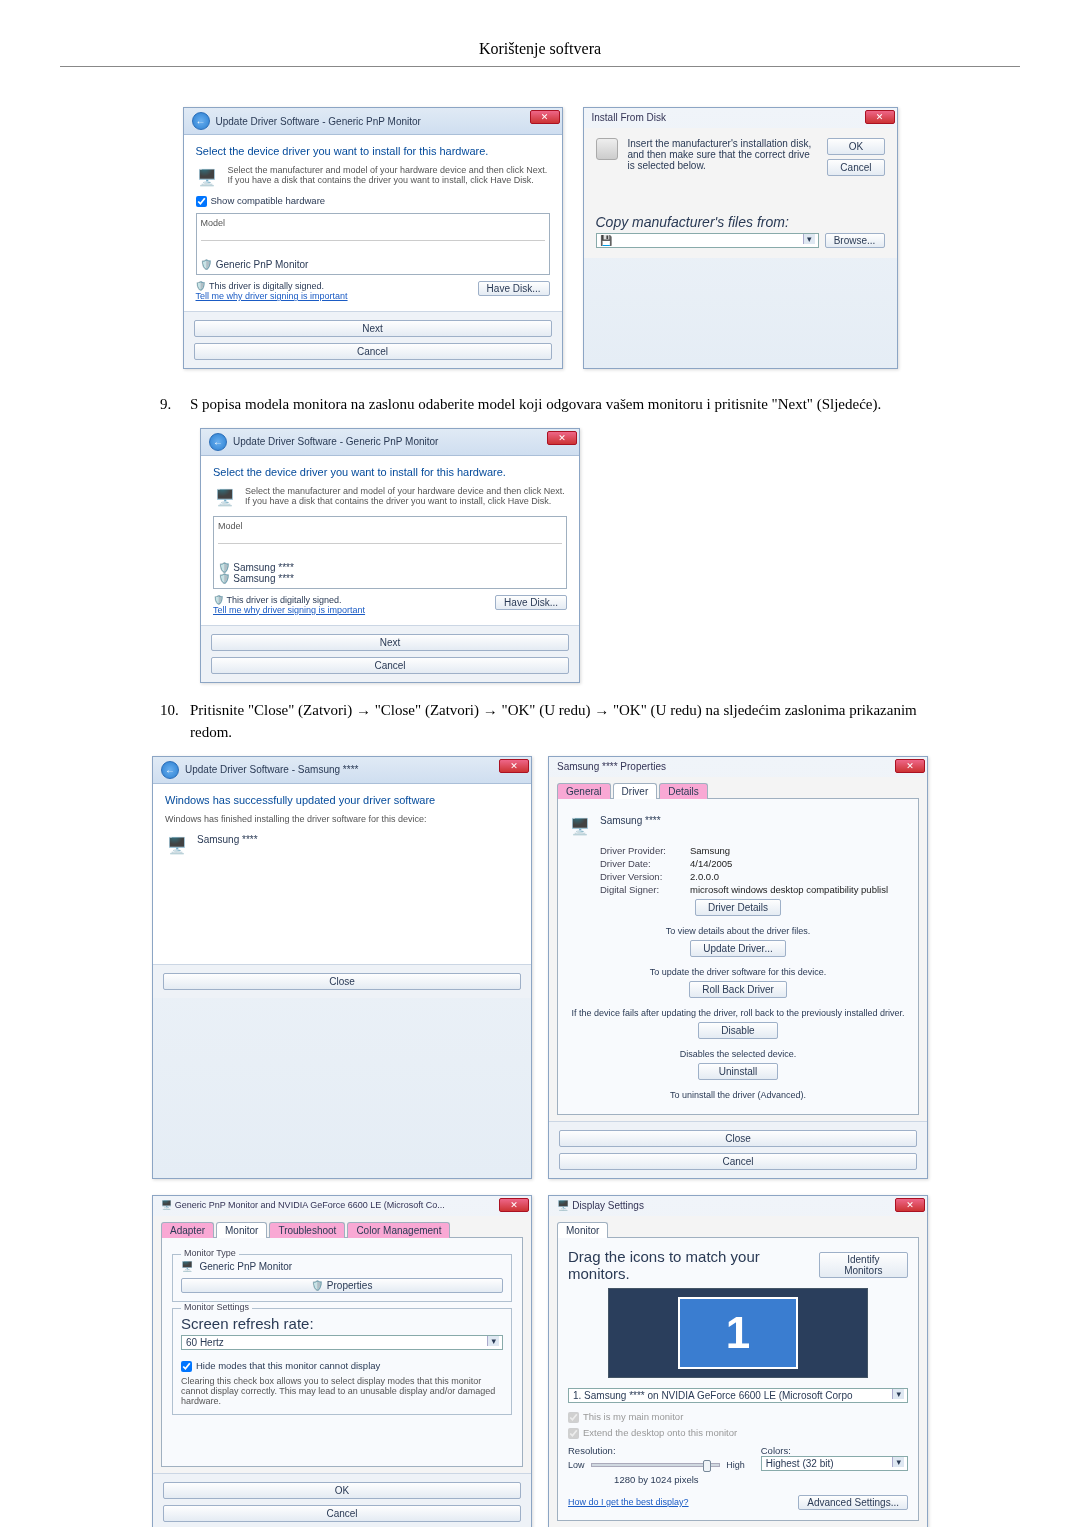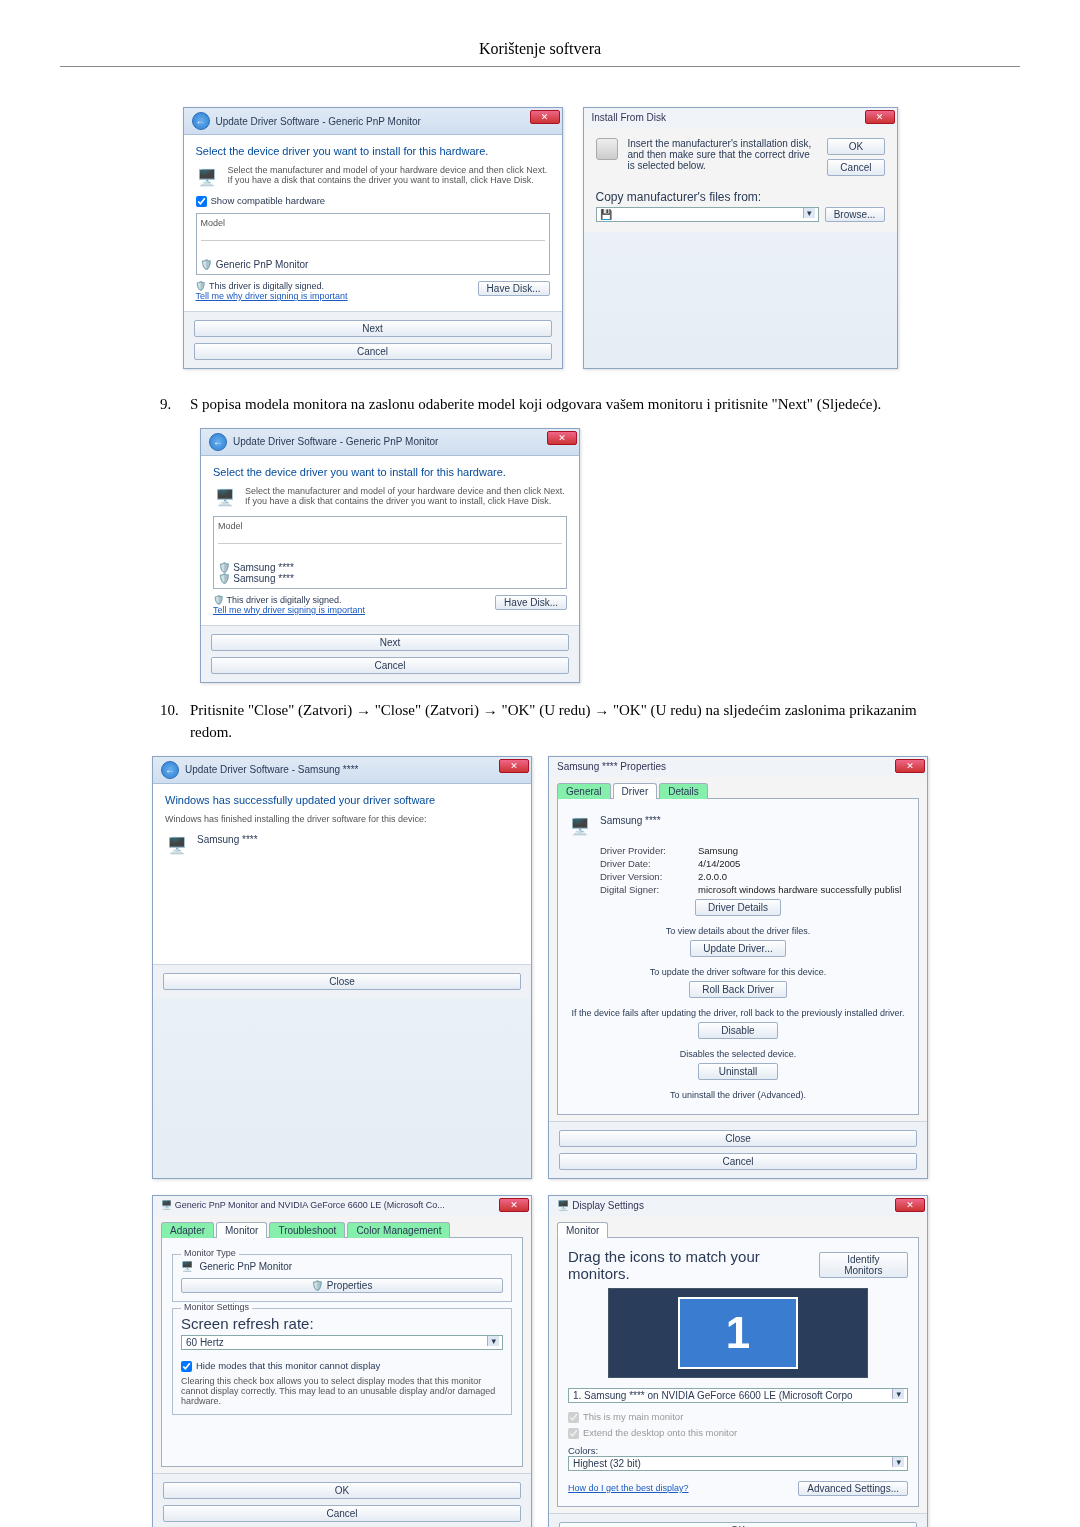--- a/index.html
+++ b/index.html
@@ -167,21 +167,21 @@
     .tabs {
       display: flex;
       gap: 0;
       margin-bottom: -1px;
     }
     .tab {
       border: 1px solid #a0b0c0;
       border-bottom: none;
       padding: 2px 8px;
       font-size: 10px;
-      background: #86efac;
+      background: #f9a8d4;
       border-radius: 3px 3px 0 0;
       margin-right: 2px;
     }
     .tab.active { background: #fff; }
     .tabpanel {
       border: 1px solid #a0b0c0;
       padding: 10px;
       background: #f8fafd;
       min-height: 200px;
     }
@@ -262,21 +262,21 @@
       background: #f0f4f8;
       border: 1px solid #789;
       border-radius: 2px;
     }
     .kv-row {
       display: flex;
       font-size: 9.5px;
       margin: 2px 0;
     }
     .kv-row .k { width: 90px; color: #445; }
-    .kv-row .v { color: #222; margin-left: 8px; }
+    .kv-row .v { color: #222; }
     .btn-row {
       display: flex;
       align-items: center;
       gap: 10px;
       margin: 4px 0;
       font-size: 9px;
       flex-direction: column;
     }
     .btn-row .winbtn { min-width: 80px; text-align: center; }
     .page-number {
@@ -346,21 +346,21 @@
     <div class="dlg-titlebar">Install From Disk</div>
     <div class="dlg-body-grey">
       <div style="display:flex;gap:10px;">
         <div class="disk-icon"></div>
         <div style="flex:1;font-size:10px;">Insert the manufacturer's installation disk, and then make sure that the correct drive is selected below.</div>
         <div style="display:flex;flex-direction:column;gap:4px;">
           <div class="winbtn">OK</div>
           <div class="winbtn">Cancel</div>
         </div>
       </div>
-      <div style="margin-top:14px;font-size:12px;">Copy manufacturer's files from:</div>
+      <div style="margin-top:38px;font-size:14px;font-style:italic;">Copy manufacturer's files from:</div>
       <div style="display:flex;gap:6px;margin-top:3px;">
         <div class="select" style="flex:1;">
           <span style="color:#2a7ed0;">💾</span>
         </div>
         <div class="winbtn small">Browse...</div>
       </div>
     </div>
   </div>
 </div>
 
@@ -459,21 +459,21 @@
           <div class="kv-row">
               <div class="k">Driver Date:</div>
               <div class="v">4/14/2005</div>
             </div>
           <div class="kv-row">
               <div class="k">Driver Version:</div>
               <div class="v">2.0.0.0</div>
             </div>
           <div class="kv-row">
               <div class="k">Digital Signer:</div>
-              <div class="v">microsoft windows hardware successfully publisl</div>
+              <div class="v">microsoft windows desktop compatibility publisl</div>
             </div>
         </div>
         <div class="btn-row">
             <div class="winbtn">Driver Details</div>
             <div>To view details about the driver files.</div>
           </div>
         <div class="btn-row">
             <div class="winbtn">Update Driver...</div>
             <div>To update the driver software for this device.</div>
           </div>
@@ -564,20 +564,31 @@
         <div class="select" style="width:100%;margin:4px 0;">1. Samsung **** on NVIDIA GeForce 6600 LE (Microsoft Corpo</div>
         <div class="checkbox-row">
           <input type="checkbox" checked="" disabled="" style="">
           <span style="color:#999;">This is my main monitor</span>
         </div>
         <div class="checkbox-row">
           <input type="checkbox" checked="" disabled="" style="">
           <span style="color:#999;">Extend the desktop onto this monitor</span>
         </div>
         <div style="display:flex;gap:16px;margin-top:6px;">
+          <div style="flex:1.2;">
+            <div style="font-size:9.5px;">Resolution:</div>
+            <div class="slider-row">
+              <span>Low</span>
+              <div class="slider-track">
+                  <div class="slider-thumb"></div>
+                </div>
+              <span>High</span>
+            </div>
+            <div style="text-align:center;font-size:9.5px;">1280 by 1024 pixels</div>
+          </div>
           <div style="flex:1;">
             <div style="font-size:9.5px;">Colors:</div>
             <div class="select" style="width:100%;">Highest (32 bit)</div>
           </div>
         </div>
         <div style="display:flex;justify-content:space-between;align-items:center;margin-top:10px;">
           <div class="linktext">How do I get the best display?</div>
           <div class="winbtn small">Advanced Settings...</div>
         </div>
       </div>

